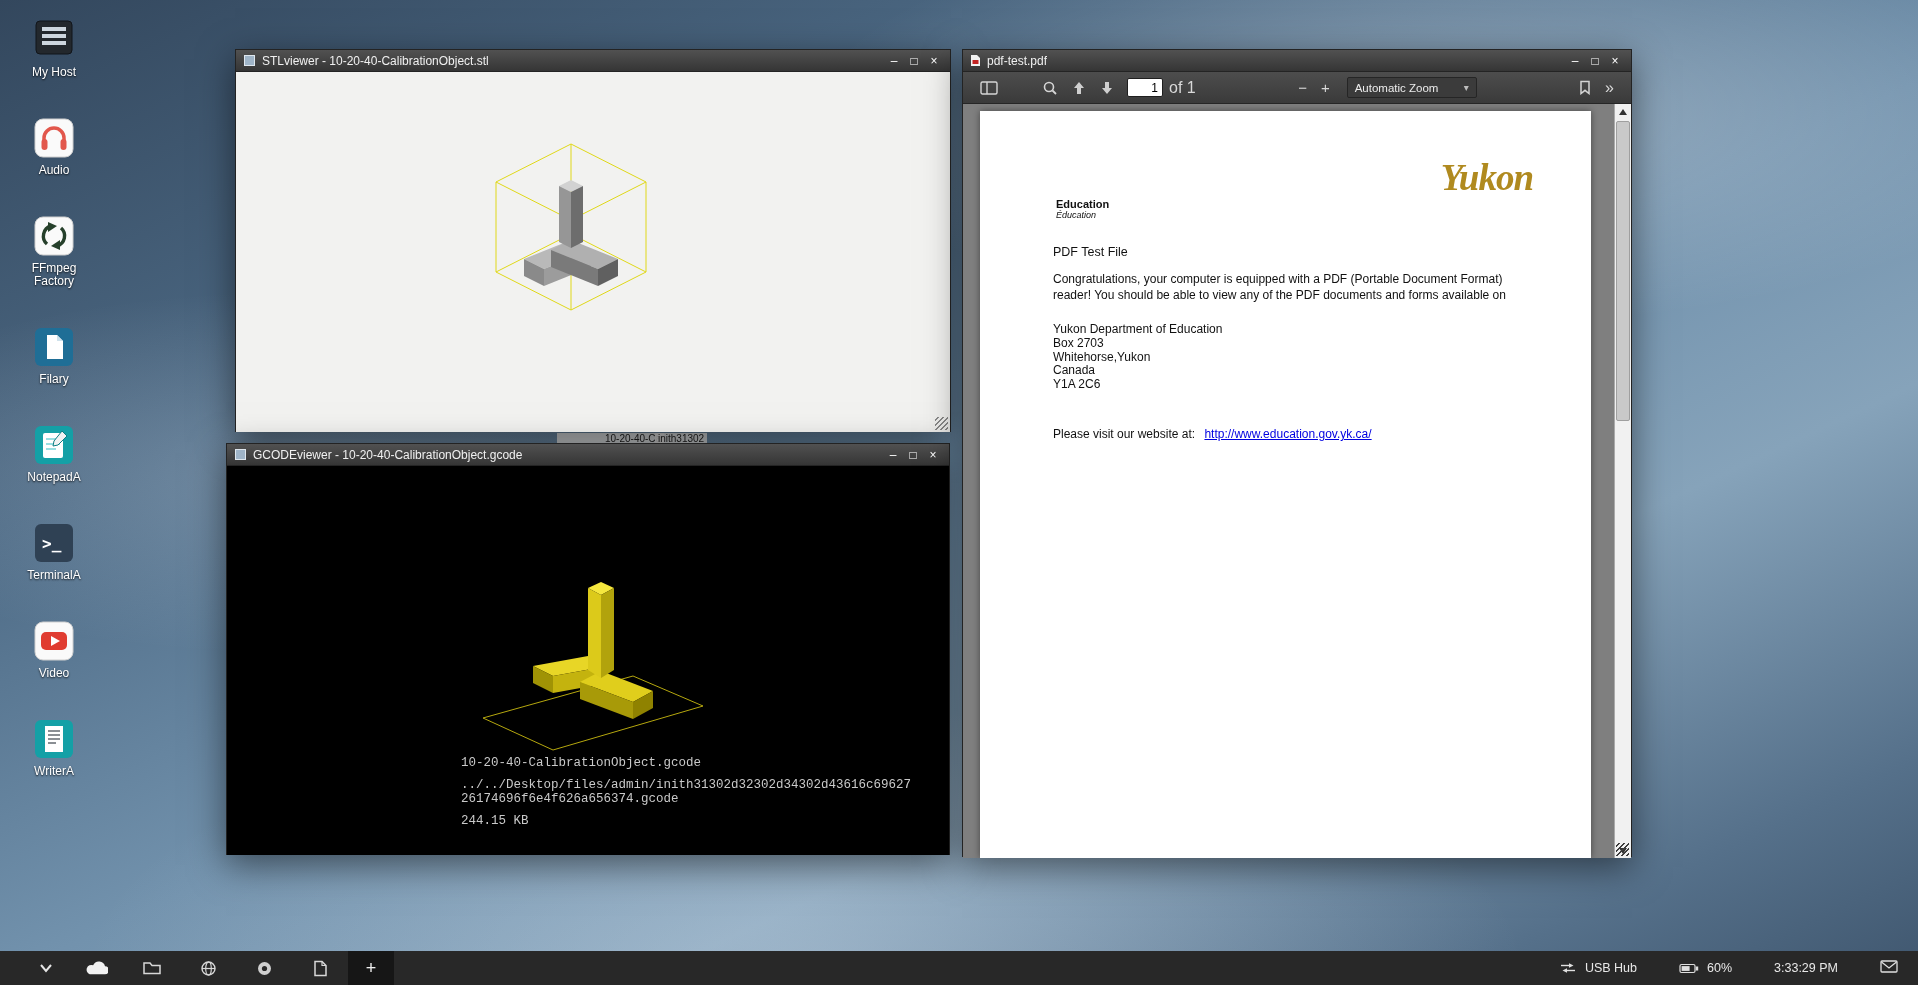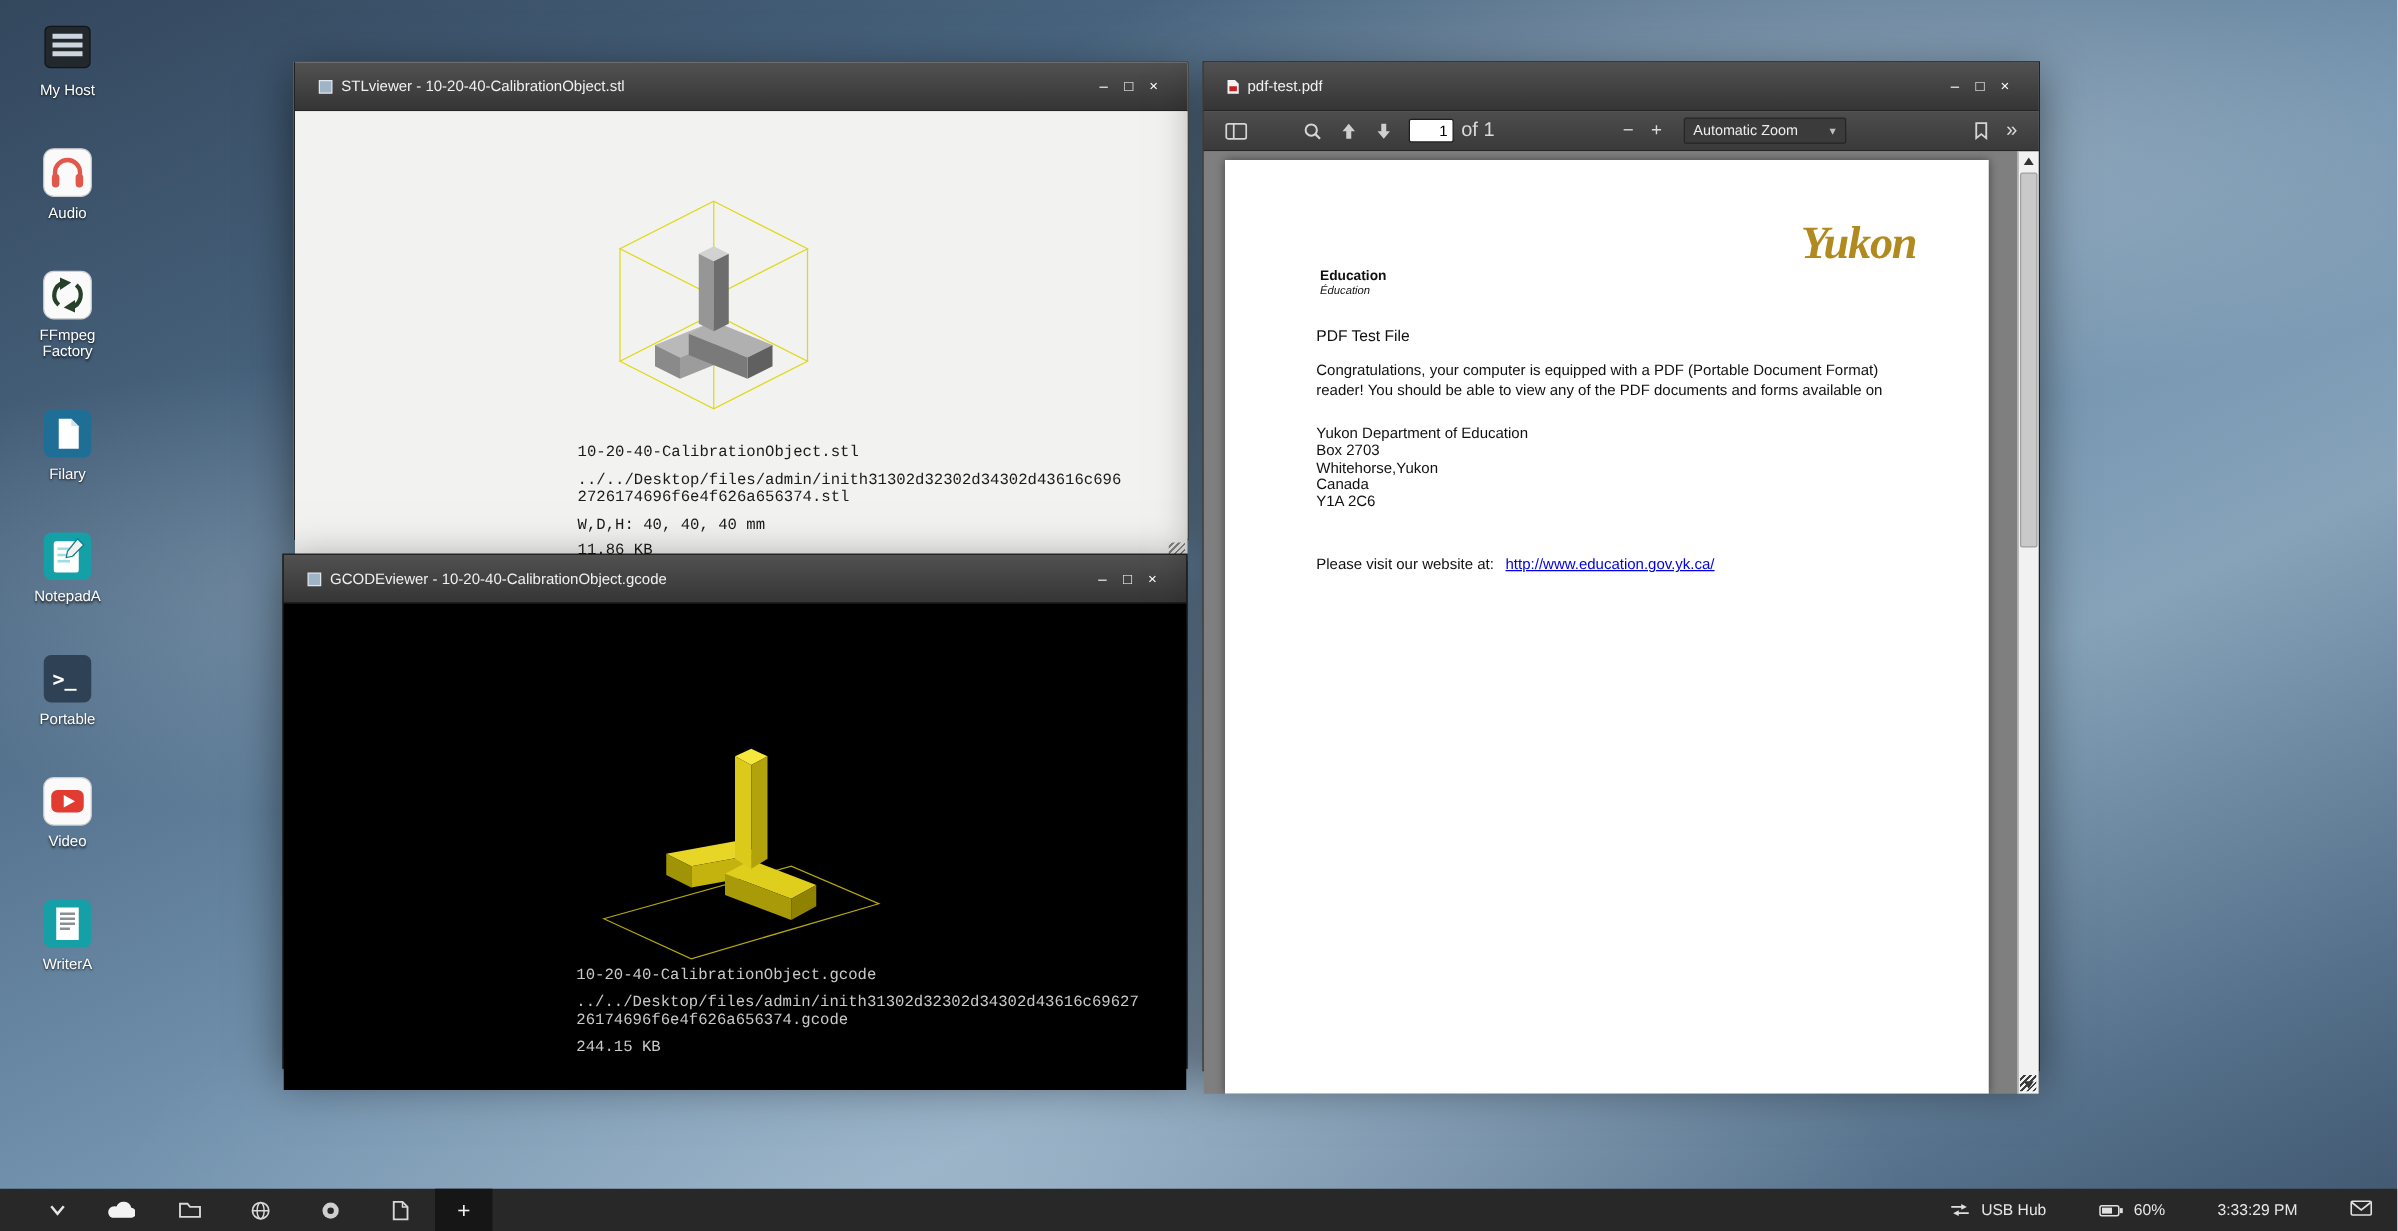--- a/index.html
+++ b/index.html
@@ -21,22 +21,22 @@
   .dicon .ic{ width:44px; height:44px; }
   .dlabel{ margin-top:4px; color:#fff; font-size:12px; line-height:13px; text-align:center;
            text-shadow:0 1px 2px rgba(0,0,0,.85); max-width:88px; }
 
   
   .frag{ position:absolute; top:433px; height:10px; overflow:hidden; font-size:10px; color:#222;
          background:rgba(222,222,222,.9); padding:0 3px; line-height:11px; }
 
   
   .window{ position:absolute; border:1px solid #232323; box-shadow:0 10px 34px rgba(0,0,0,.5); background:#efefef; }
-  .titlebar{ height:39px; background:linear-gradient(#515151,#353535); border-bottom:1px solid #242424;
-             display:flex; align-items:center; padding:0 18px; gap:6px; color:#f0f0f0; font-size:12px; }
+  .titlebar{ height:22px; background:linear-gradient(#515151,#353535); border-bottom:1px solid #242424;
+             display:flex; align-items:center; padding:0 7px; gap:6px; color:#f0f0f0; font-size:12px; }
   .titlebar .title{ flex:0 1 auto; white-space:nowrap; overflow:hidden; }
   .controls{ margin-left:auto; display:flex; gap:2px; }
   .wbtn{ width:18px; text-align:center; font-size:12px; color:#fff; line-height:20px; }
   .app-ic{ display:flex; align-items:center; }
 
   .grip{ position:absolute; right:2px; bottom:2px; width:13px; height:13px;
          background:repeating-linear-gradient(135deg,transparent 0 2px,#8a8a8a 2px 3.5px); }
 
   
   .stl-win{ left:235px; top:49px; width:716px; height:383px; }
@@ -167,21 +167,21 @@
       <span class="dlabel">NotepadA</span>
     </div>
 
     <div class="dicon">
       <span class="ic">
         <svg width="44" height="44" viewBox="0 0 44 44">
             <rect x="3" y="3" width="38" height="38" rx="6" fill="#2f4154"></rect>
             <text x="10" y="28" font-family="DejaVu Sans Mono, monospace" font-size="16" font-weight="bold" fill="#ffffff">&gt;_</text>
           </svg>
       </span>
-      <span class="dlabel">Portable</span>
+      <span class="dlabel">TerminalA</span>
     </div>
 
     <div class="dicon">
       <span class="ic">
         <svg width="44" height="44" viewBox="0 0 44 44">
             <rect x="3" y="3" width="38" height="38" rx="8" fill="#fafafa" stroke="#cfcfcf"></rect>
             <rect x="9" y="13" width="26" height="18" rx="5" fill="#e03c31"></rect>
             <polygon points="19,17 28,22 19,27" fill="#ffffff"></polygon>
           </svg>
       </span>
@@ -233,30 +233,20 @@
         <polygon points="125,110 78,129 98,139 145,120" fill="#b9b9b9"></polygon>
         <polygon points="98,139 78,129 78,146 98,156" fill="#8a8a8a"></polygon>
         <polygon points="145,120 98,139 98,156 145,137" fill="#9c9c9c"></polygon>
         <polygon points="125,110 172,129 152,139 105,120" fill="#b0b0b0"></polygon>
         <polygon points="152,139 172,129 172,146 152,156" fill="#606060"></polygon>
         <polygon points="105,120 152,139 152,156 105,137" fill="#7a7a7a"></polygon>
         <polygon points="113,56 125,50 137,56 125,62" fill="#d2d2d2"></polygon>
         <polygon points="113,56 125,62 125,118 113,112" fill="#969696"></polygon>
         <polygon points="125,62 137,56 137,112 125,118" fill="#6d6d6d"></polygon>
       </svg>
-      <div class="stl-info">
-        <div class="mono">10-20-40-CalibrationObject.stl</div>
-        <div class="info-gap"></div>
-        <div class="mono">../../Desktop/files/admin/inith31302d32302d34302d43616c696</div>
-        <div class="mono">2726174696f6e4f626a656374.stl</div>
-        <div class="info-gap"></div>
-        <div class="mono">W,D,H: 40, 40, 40 mm</div>
-        <div class="info-gap" style="height:6px;"></div>
-        <div class="mono">11.86 KB</div>
-      </div>
       <div class="grip"></div>
     </div>
   </div>
 
   <div class="window gcode-win">
     <div class="titlebar">
       <span class="app-ic">
         <svg width="13" height="13" viewBox="0 0 13 13">
             <rect x="1.5" y="1.5" width="10" height="10" fill="#9fb4c7" stroke="#dfe7ee"></rect>
           </svg>

